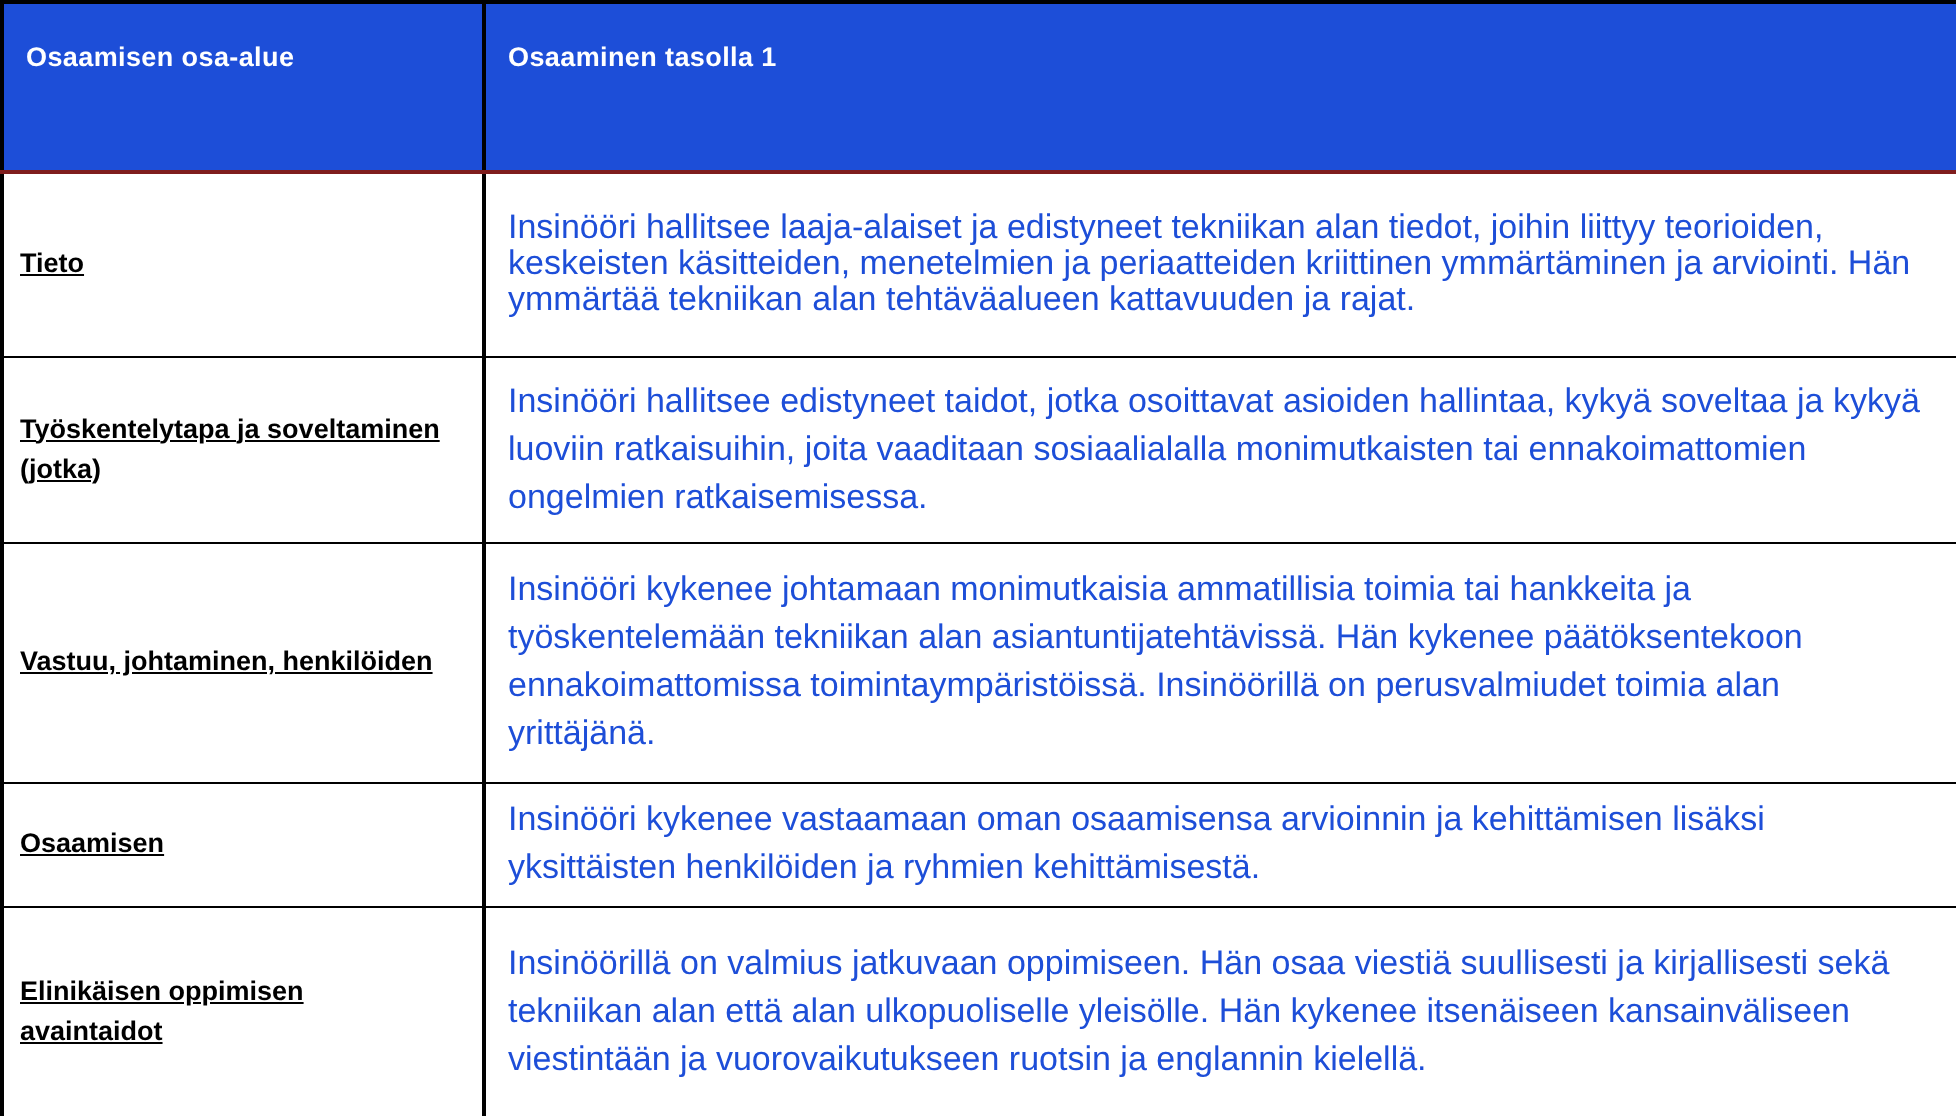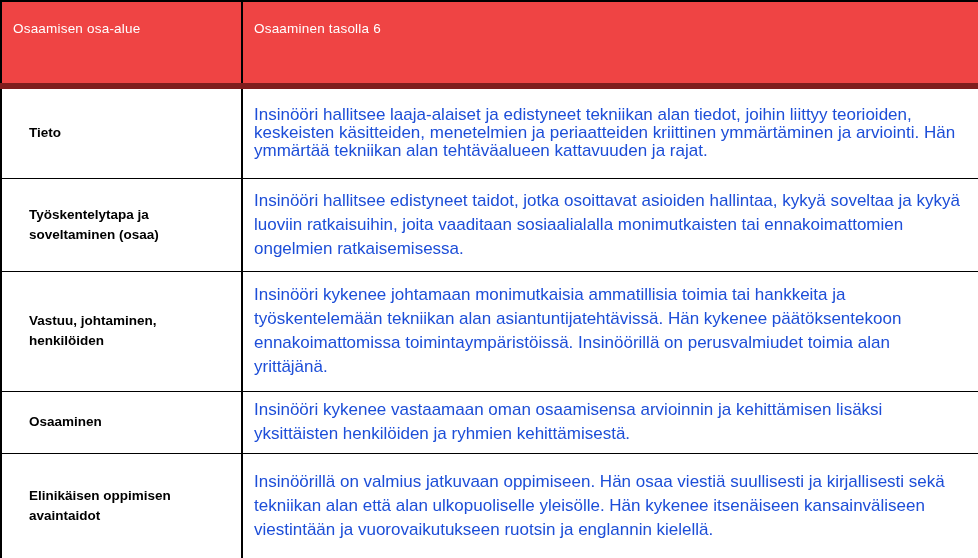--- a/index.html
+++ b/index.html
@@ -28,44 +28,45 @@
     box-sizing: border-box;
     border: 1px solid #000000;
     overflow: hidden;
     text-align: left;
   }
   th:first-child, td:first-child { border-right: 2px solid #000000; }
 
   
   tr.head { height: 85px; }
   tr.head th {
-    background: #ef4444;
+    background: #1d4ed8;
     color: #ffffff;
     font-size: 13.5px;
-    font-weight: normal;
+    font-weight: bold;
     vertical-align: top;
     padding: 19px 10px 0 11px;
-    border-bottom: 6px solid #7f1d1d;
+    border-bottom: 2px solid #7f1d1d;
     letter-spacing: 0.2px;
   }
 
   
   tr.r0 { height: 92px; }
   tr.r1 { height: 93px; }
   tr.r2 { height: 120px; }
   tr.r3 { height: 62px; }
   tr.r4 { height: 106px; }
 
   td.area {
     font-weight: bold;
     color: #000000;
     font-size: 13.5px;
     line-height: 20px;
     vertical-align: middle;
-    padding: 0 18px 0 27px;
+    padding: 0 18px 0 8px;
+    text-decoration: underline;
   }
   td.desc {
     color: #1d4ed8;
     font-size: 17px;
     vertical-align: middle;
     padding: 0 10px 0 11px;
   }
   td.desc.tight { line-height: 18px; }
   td.desc.loose { line-height: 24px; }
 </style>
@@ -74,38 +75,38 @@
 
 <div class="table-wrap">
   <table class="competence">
     <colgroup>
       <col class="c-area">
       <col class="c-desc">
     </colgroup>
     <thead>
       <tr class="head">
         <th>Osaamisen osa-alue</th>
-        <th>Osaaminen tasolla 6</th>
+        <th>Osaaminen tasolla 1</th>
       </tr>
     </thead>
     <tbody>
       <tr class="r0">
         <td class="area">Tieto</td>
         <td class="desc tight">Insinööri hallitsee laaja-alaiset ja edistyneet tekniikan alan tiedot, joihin liittyy teorioiden, keskeisten käsitteiden, menetelmien ja periaatteiden kriittinen ymmärtäminen ja arviointi. Hän ymmärtää tekniikan alan tehtäväalueen kattavuuden ja rajat.</td>
       </tr>
       <tr class="r1">
-        <td class="area">Työskentelytapa ja soveltaminen (osaa)</td>
+        <td class="area">Työskentelytapa ja soveltaminen (jotka)</td>
         <td class="desc loose">Insinööri hallitsee edistyneet taidot, jotka osoittavat asioiden hallintaa, kykyä soveltaa ja kykyä luoviin ratkaisuihin, joita vaaditaan sosiaalialalla monimutkaisten tai ennakoimattomien ongelmien ratkaisemisessa.</td>
       </tr>
       <tr class="r2">
         <td class="area">Vastuu, johtaminen, henkilöiden</td>
         <td class="desc loose">Insinööri kykenee johtamaan monimutkaisia ammatillisia toimia tai hankkeita ja työskentelemään tekniikan alan asiantuntijatehtävissä. Hän kykenee päätöksentekoon ennakoimattomissa toimintaympäristöissä. Insinöörillä on perusvalmiudet toimia alan yrittäjänä.</td>
       </tr>
       <tr class="r3">
-        <td class="area">Osaaminen</td>
+        <td class="area">Osaamisen</td>
         <td class="desc loose">Insinööri kykenee vastaamaan oman osaamisensa arvioinnin ja kehittämisen lisäksi yksittäisten henkilöiden ja ryhmien kehittämisestä.</td>
       </tr>
       <tr class="r4">
         <td class="area">Elinikäisen oppimisen avaintaidot</td>
         <td class="desc loose">Insinöörillä on valmius jatkuvaan oppimiseen. Hän osaa viestiä suullisesti ja kirjallisesti sekä tekniikan alan että alan ulkopuoliselle yleisölle. Hän kykenee itsenäiseen kansainväliseen viestintään ja vuorovaikutukseen ruotsin ja englannin kielellä.</td>
       </tr>
     </tbody>
   </table>
 </div>
 

